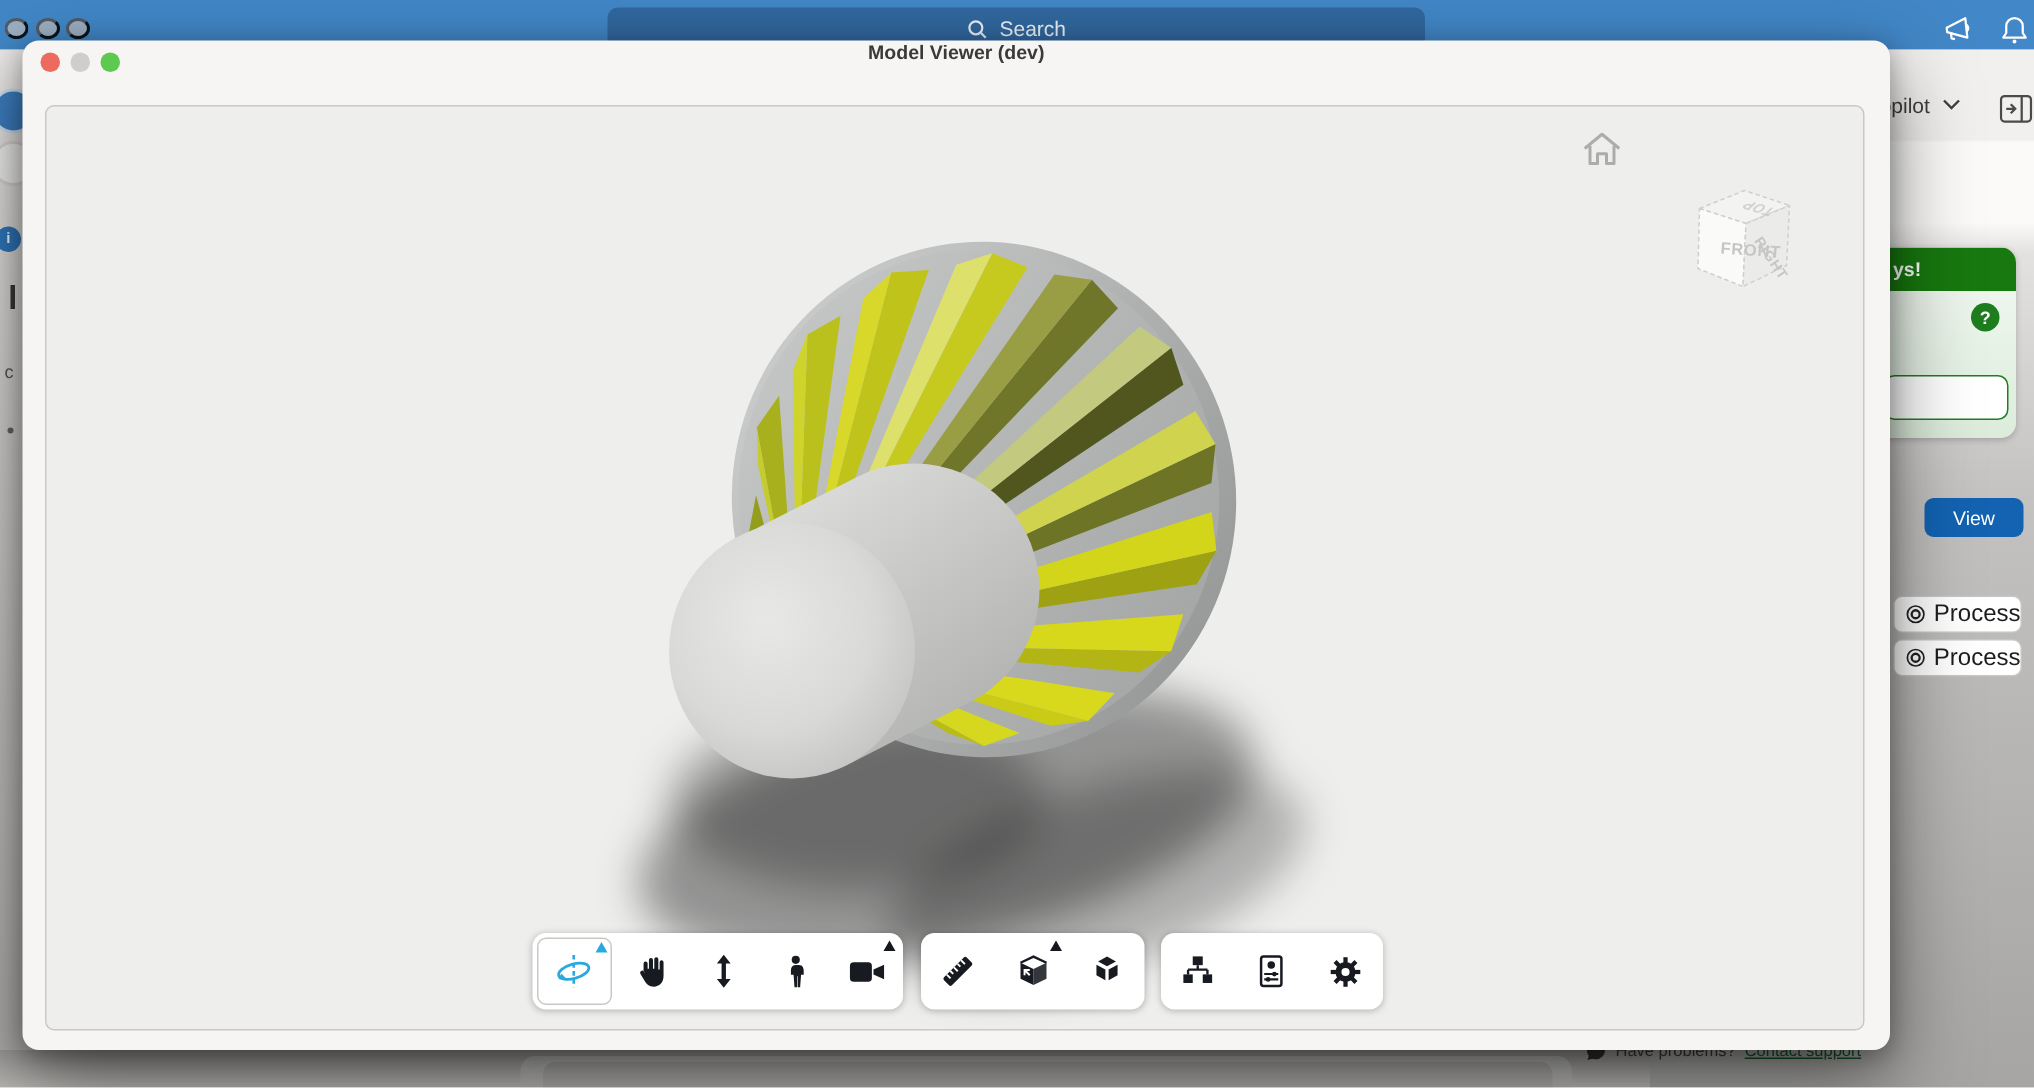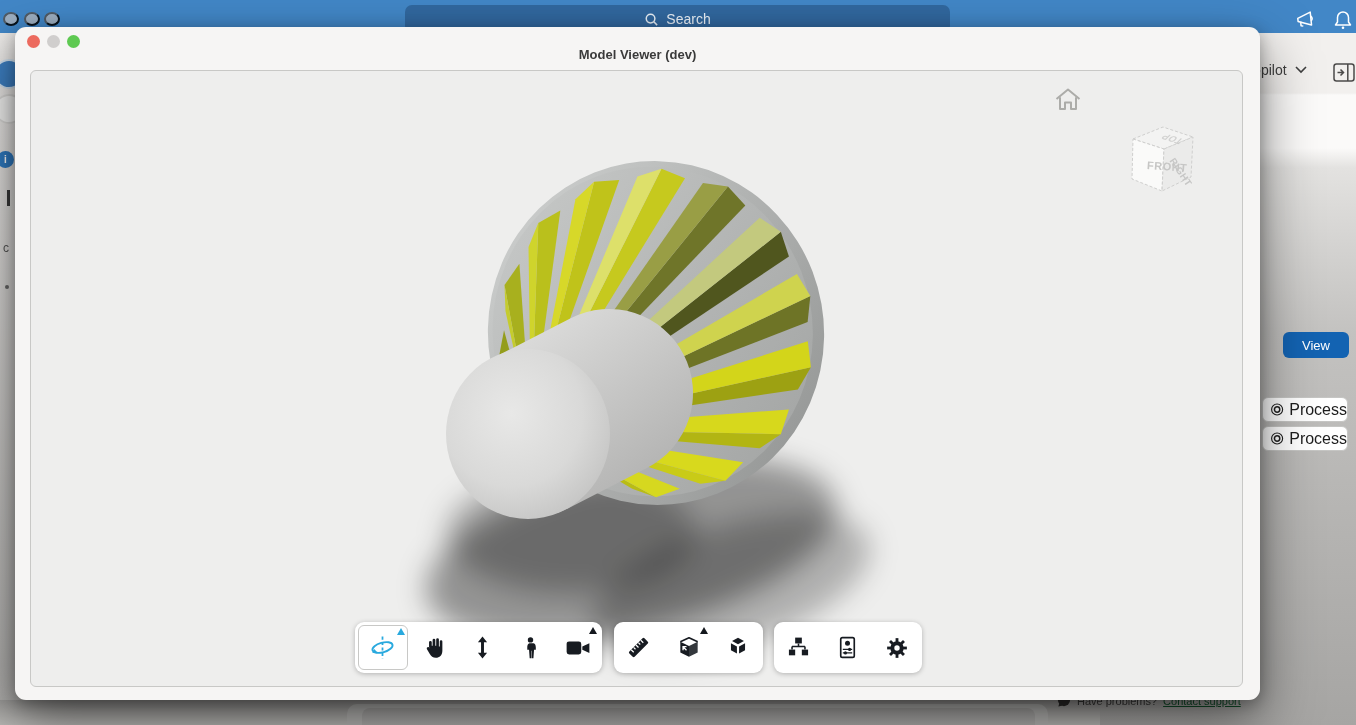--- a/index.html
+++ b/index.html
@@ -37,21 +37,21 @@
   .bpanel2{left:362px;top:8px;width:673px;height:17px;border-radius:8px 8px 0 0;background:linear-gradient(180deg,#a8a7a5,#b1b0ae);}
 
   
   .mv-window{left:15px;top:27px;width:1245px;height:673px;background:#f6f5f4;border-radius:11px;z-index:10;
     box-shadow:0 22px 55px rgba(0,0,0,.5),0 4px 16px rgba(0,0,0,.3);}
   .titlebar{position:relative;height:30px;}
   .tl{width:13px;height:13px;border-radius:50%;top:8px;border:none;padding:0;}
   .tl.close{left:12px;background:#ec6a5e;}
   .tl.min{left:32px;background:#d0cecd;}
   .tl.max{left:52px;background:#5ec951;}
-  .mv-title{width:100%;text-align:center;padding-top:20px;font-size:13px;font-weight:bold;color:#3a3a3a;}
+  .mv-title{width:100%;text-align:center;padding-top:0;font-size:13px;font-weight:bold;color:#3a3a3a;}
   .canvas{left:15px;top:43px;width:1213px;height:617px;background:#eeeeed;border:1px solid #c8c8c6;
     border-radius:6px;box-sizing:border-box;overflow:hidden;}
 
   
   .tgroup{top:551px;height:51px;background:#fff;border-radius:9px;box-shadow:0 1px 5px rgba(0,0,0,.25);
     display:flex;align-items:stretch;z-index:5;}
   .tool{flex:1;display:flex;align-items:center;justify-content:center;position:relative;background:none;border:none;padding:0;}
   .tool.selected{margin:3px;border:1px solid #c8c8c6;border-radius:6px;background:#fff;}
   .corner{position:absolute;width:0;height:0;border-left:4px solid transparent;border-right:4px solid transparent;
     border-bottom:7px solid #14181e;}
@@ -97,20 +97,25 @@
         </svg>
     </div>
     <button class="abs panel-toggle">
       <svg width="22" height="19" viewBox="0 0 22 19" fill="none" stroke="#4b4a49" stroke-width="1.5">
           <rect x="1" y="1" width="20" height="17" rx="2.5"></rect>
           <path d="M14.8 1 V18"></path>
           <path d="M4.5 9.5 h5.5 M7.5 6.5 l3 3 -3 3"></path>
         </svg>
     </button>
 
+    <div class="abs promo-card">
+      <div class="promo-head">ys!</div>
+      <span class="help-badge">?</span>
+      <input class="promo-input" value="" style="">
+    </div>
 
     <button class="abs view-btn">View</button>
 
     <button class="abs process-btn" style="top:364px">
       <svg width="15" height="15" viewBox="0 0 16 16" fill="none" stroke="#222">
           <circle cx="8" cy="8" r="6.2" stroke-width="1.3"></circle>
           <circle cx="8" cy="8" r="3" stroke-width="1.7"></circle>
         </svg>
       <span>Process</span>
     </button>

